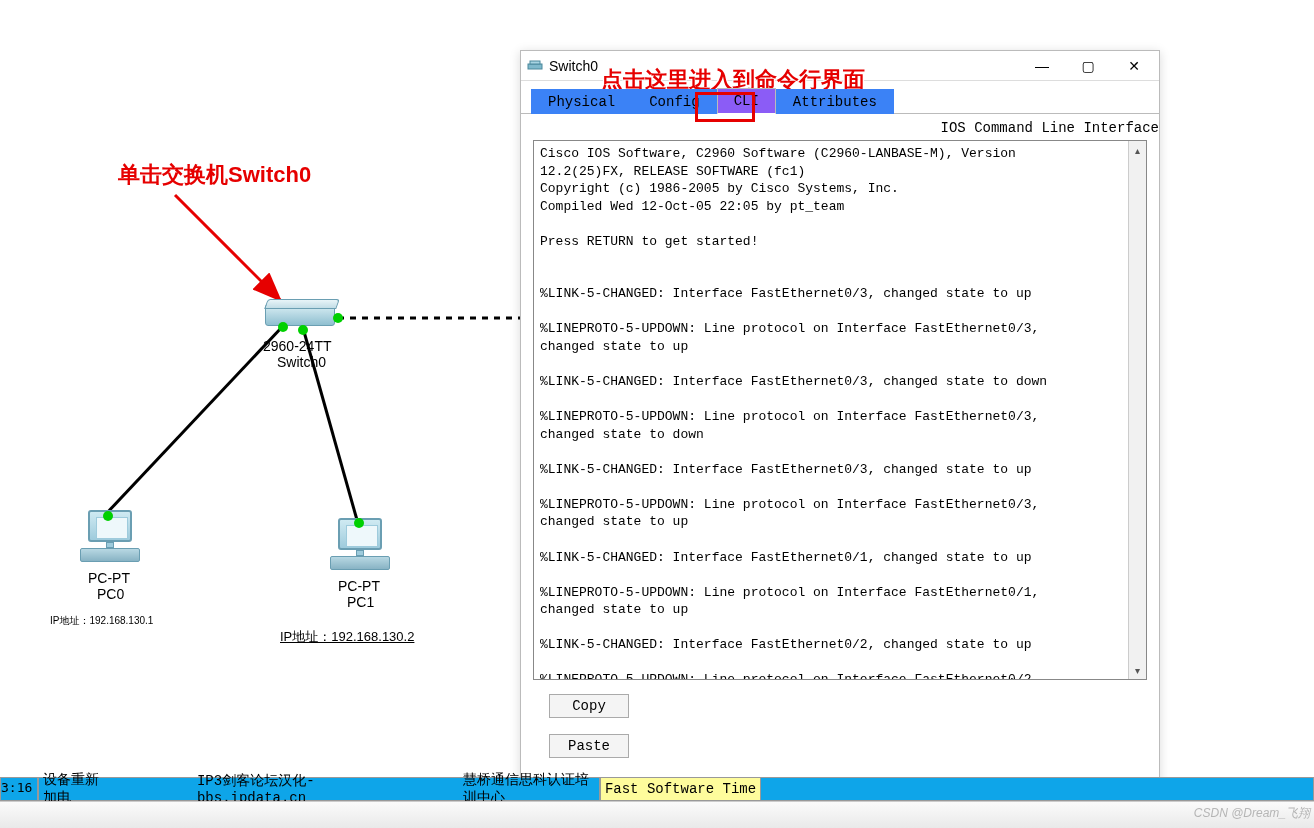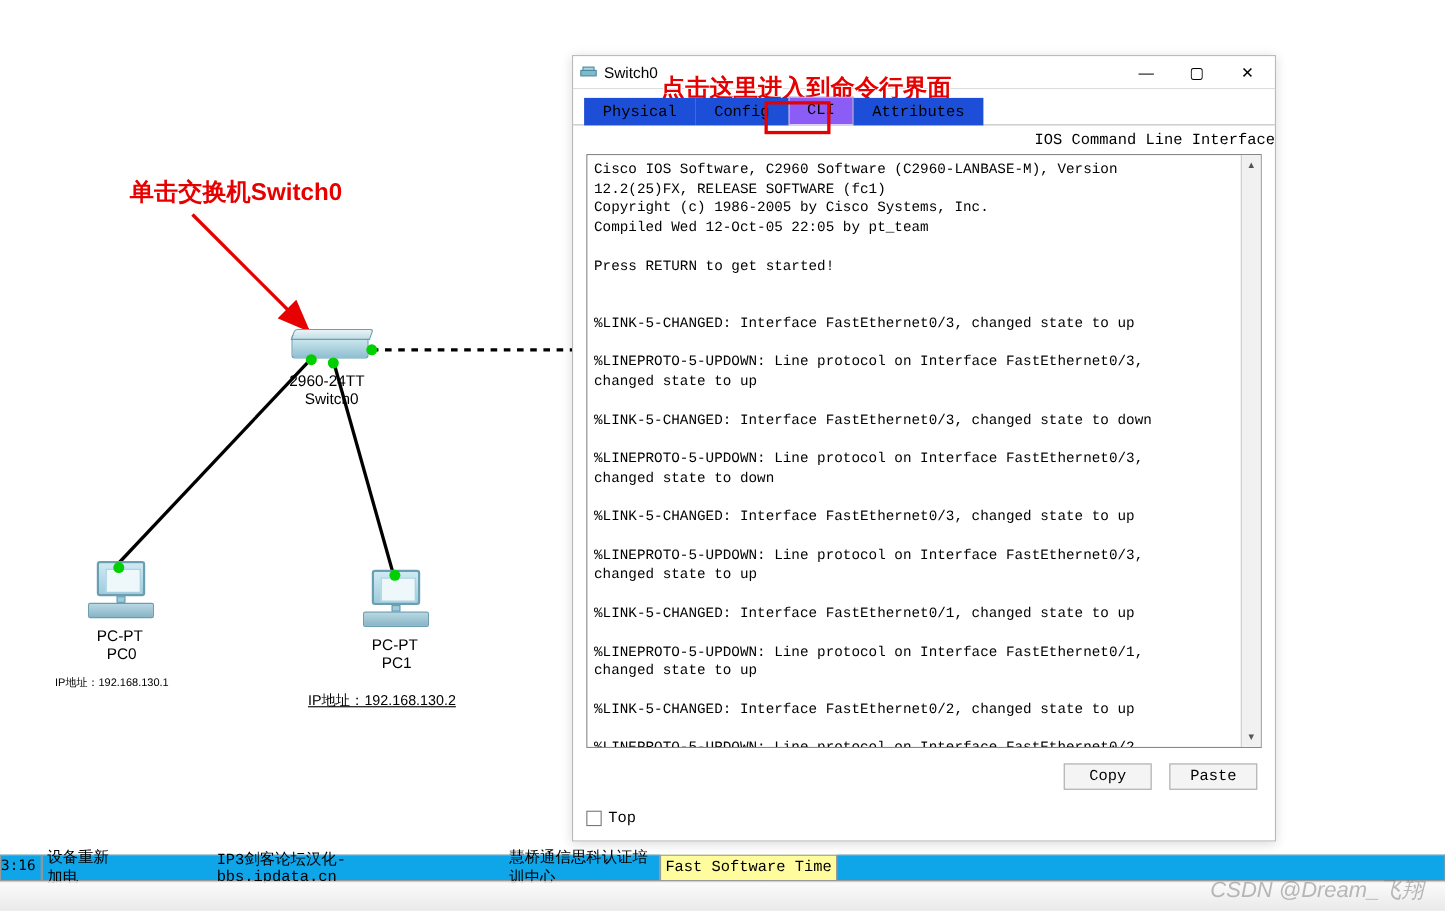--- a/index.html
+++ b/index.html
@@ -150,21 +150,21 @@
     font-family: "Courier New", monospace;
     font-size: 14px;
     align-items: flex-end;
   }
   .tab {
     padding: 4px 16px;
     border: 1px solid transparent;
     border-bottom: none;
     position: relative;
     top: 1px;
-    background: #1d4ed8;
+    background: #3b82f6;
   }
   .tab.active {
     border: 1px solid #bbb;
     border-bottom: 1px solid #fff;
     background: #8b5cf6;
   }
   .cli-highlight {
     position: absolute;
     border: 3px solid #e60000;
     left: 695px; top: 92px;
@@ -202,20 +202,21 @@
     display:flex; flex-direction:column;
   }
   .cli-scroll .arrow { height: 18px; display:flex;align-items:center;justify-content:center;font-size:10px;color:#555;}
   .cli-scroll .track { flex:1; position:relative; }
 
   .button-row {
     display: flex;
     justify-content: flex-end;
     gap: 16px;
     padding: 6px 16px 12px 28px;
+    flex-direction: column;
   }
   .btn {
     width: 80px; height: 24px;
     font-family: "Courier New", monospace;
     font-size: 14px;
     border: 1px solid #aaa;
     background: #f4f4f4;
     display:flex;align-items:center;justify-content:center;
   }
 
@@ -260,24 +261,24 @@
 
   .toolbar-row {
     position:absolute;
     left:0; bottom:0; height:27px; width:1314px;
     border-top: 1px solid #ccc;
     background: linear-gradient(#fbfbfb,#e9e9e9);
   }
 
   .watermark {
     position: absolute;
-    right: 20px; bottom: 6px;
+    right: 4px; bottom: 6px;
     font-style: italic;
     color: rgba(120,120,120,0.5);
-    font-size: 20px;
+    font-size: 12px;
     font-family: Arial, sans-serif;
   }
 
 </style>
 </head>
 <body>
 
 <div class="canvas">
 
   <svg class="topology-svg">

